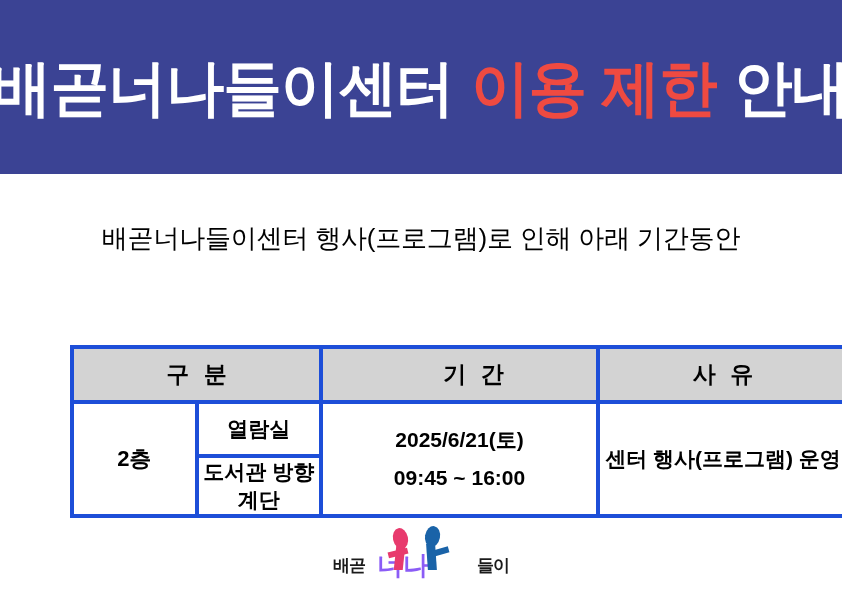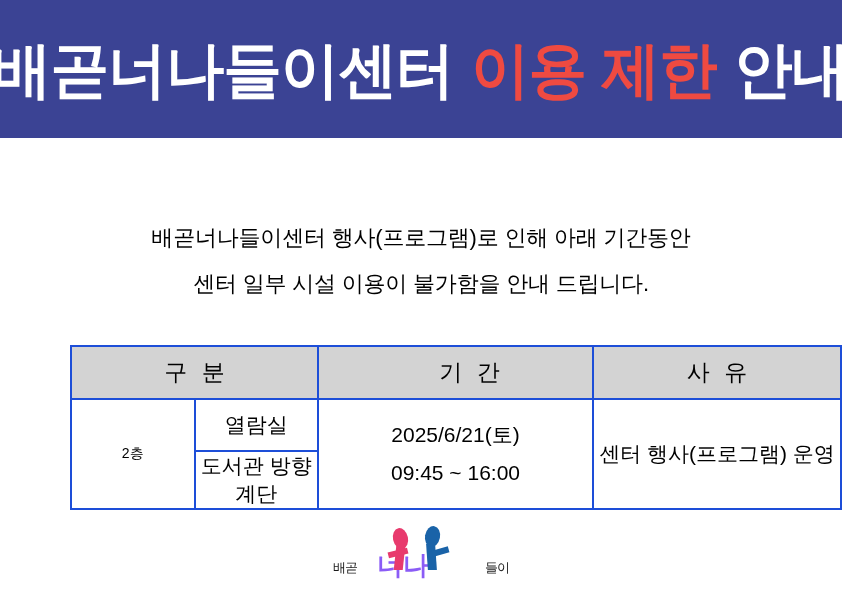--- a/index.html
+++ b/index.html
@@ -15,21 +15,21 @@
     overflow: hidden;
     position: relative;
   }
 
   
   .header-banner {
     position: absolute;
     left: 0;
     top: 0;
     width: 842px;
-    height: 138px;
+    height: 174px;
     background: #3b4394;
     display: flex;
     align-items: center;
     justify-content: center;
   }
   .header-title {
     font-size: 61px;
     font-weight: bold;
     line-height: 1;
     letter-spacing: -1px;
@@ -44,57 +44,57 @@
   .title-gap { display: inline-block; width: 18px; }
 
   
   .notice-body {
     position: absolute;
     left: 0;
     top: 215px;
     width: 842px;
     text-align: center;
     color: #000000;
-    font-size: 22px;
+    font-size: 26px;
     line-height: 46px;
     letter-spacing: -0.2px;
   }
   .notice-line { display: block; }
 
   
   .notice-table-wrap {
     position: absolute;
     left: 70px;
     top: 345px;
     width: 736px;
   }
   table.notice-table {
     border-collapse: collapse;
     width: 736px;
     table-layout: fixed;
   }
   table.notice-table th,
   table.notice-table td {
-    border: 2px solid #1d4ed8;
+    border: 4px solid #1d4ed8;
     text-align: center;
     vertical-align: middle;
     color: #000000;
-    font-weight: normal;
+    font-weight: bold;
     padding: 0;
   }
   table.notice-table thead th {
     background: #d3d3d3;
     height: 51px;
     font-size: 23px;
     letter-spacing: 4px;
     text-indent: 4px;
   }
   td.cell-floor {
     width: 75px;
-    font-size: 14px;
+    font-size: 22px;
   }
   td.cell-place {
     height: 50px;
     font-size: 21px;
   }
   td.cell-period {
     font-size: 21px;
     line-height: 38px;
     margin-top: 8px;
   }
@@ -116,22 +116,22 @@
   }
   .logo-mark {
     position: relative;
     width: 176px;
     height: 52px;
   }
   .logo-text-left,
   .logo-text-right {
     position: absolute;
     bottom: 4px;
-    font-size: 13px;
-    font-weight: normal;
+    font-size: 17px;
+    font-weight: bold;
     color: #1a1a1a;
     letter-spacing: -1px;
     line-height: 1;
     text-align: center;
   }
   .logo-text-left  { left: 0px; }
   .logo-text-right { right: 0px; }
   .logo-big {
     position: absolute;
     left: 44px;
@@ -203,21 +203,20 @@
 <body>
 
 <div class="header-banner">
   <div class="header-title">
     <span class="title-seg-white">배곧너나들이센터</span><span class="title-gap"></span><span class="title-seg-red">이용 제한</span><span class="title-gap"></span><span class="title-seg-white">안내</span>
   </div>
 </div>
 
 <div class="notice-body">
   <span class="notice-line">배곧너나들이센터 행사(프로그램)로 인해 아래 기간동안</span>
-  <span class="notice-line">센터 일부 시설 이용이 불가함을 안내 드립니다.</span>
 </div>
 
 <div class="notice-table-wrap">
   <table class="notice-table">
     <thead>
       <tr>
         <th colspan="2" style="width:245px;">구 분</th>
         <th style="width:245px;padding-left:28px;">기 간</th>
         <th style="width:246px;">사 유</th>
       </tr>

